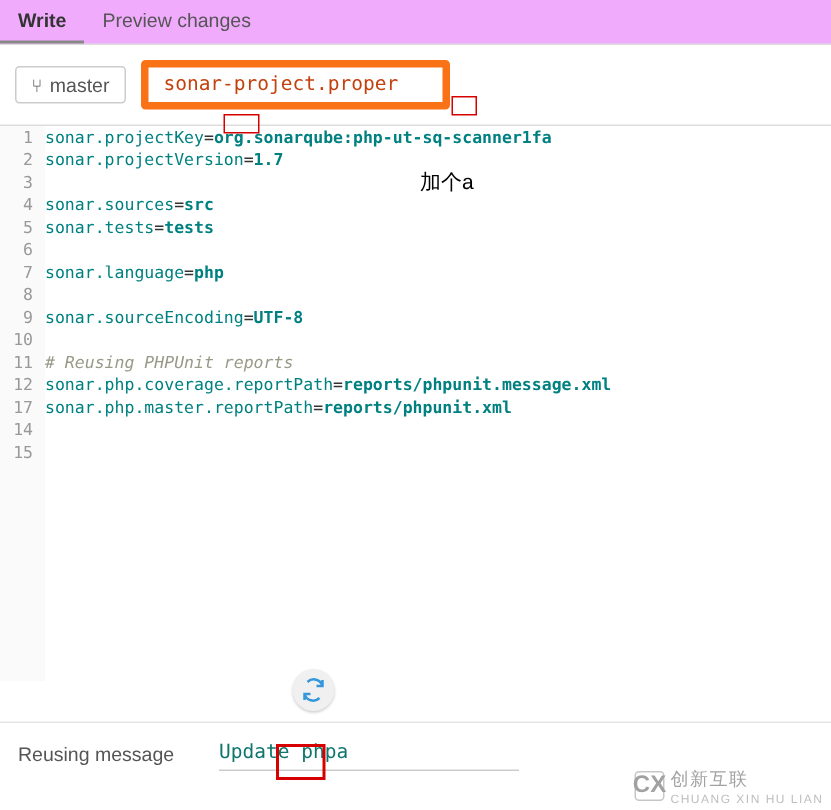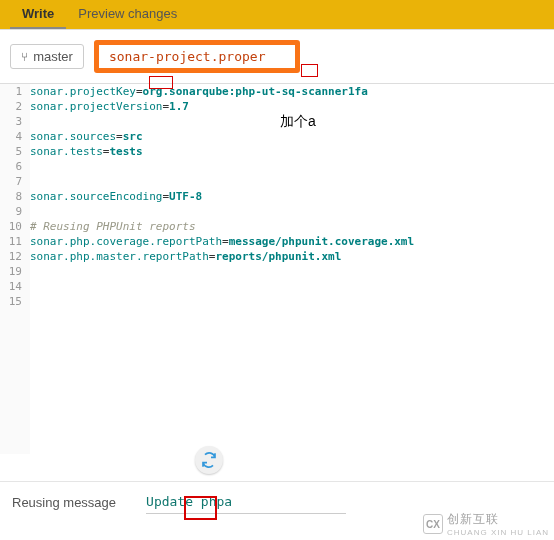--- a/index.html
+++ b/index.html
@@ -9,22 +9,21 @@
       width: 554px;
       height: 540px;
       background: #fff;
       color: #333;
       position: relative;
       overflow: hidden;
     }
     .tabs {
       display: flex;
       border-bottom: 1px solid #ddd;
-      padding-left: 10px;
-      background: #eab308;
+      background: #f0abfc;
     }
     .tab {
       padding: 6px 12px;
       font-size: 13px;
       color: #555;
       cursor: pointer;
     }
     .tab.active {
       font-weight: 600;
       color: #333;
@@ -170,21 +169,21 @@
     }
     .logo-badge {
       width: 20px;
       height: 20px;
       border: 1px solid #999;
       border-radius: 3px;
       display: flex;
       align-items: center;
       justify-content: center;
       font-weight: bold;
-      font-size: 10px;
+      font-size: 16px;
     }
     .logo-text .cn { font-size: 12px; letter-spacing: 1px; }
     .logo-text .sub { font-size: 8px; letter-spacing: 1px; color: #888; }
   </style>
 </head>
 <body>
 
 <div class="tabs">
   <div class="tab active">Write</div>
   <div class="tab">Preview changes</div>
@@ -205,36 +204,37 @@
       <div class="ln">3</div>
       <div class="ln">4</div>
       <div class="ln">5</div>
       <div class="ln">6</div>
       <div class="ln">7</div>
       <div class="ln">8</div>
       <div class="ln">9</div>
       <div class="ln">10</div>
       <div class="ln">11</div>
       <div class="ln">12</div>
-      <div class="ln">19</div>
+      <div class="ln">17</div>
       <div class="ln">14</div>
       <div class="ln">15</div>
     </div>
   <div class="code" id="code">
       <div class="line"><span class="k">sonar.projectKey</span><span class="eq">=</span><span class="v">org.sonarqube:php-ut-sq-scanner1fa</span></div>
       <div class="line"><span class="k">sonar.projectVersion</span><span class="eq">=</span><span class="v">1.7</span></div>
       <div class="line"></div>
       <div class="line"><span class="k">sonar.sources</span><span class="eq">=</span><span class="v">src</span></div>
       <div class="line"><span class="k">sonar.tests</span><span class="eq">=</span><span class="v">tests</span></div>
       <div class="line"></div>
+      <div class="line"><span class="k">sonar.language</span><span class="eq">=</span><span class="v">php</span></div>
       <div class="line"></div>
       <div class="line"><span class="k">sonar.sourceEncoding</span><span class="eq">=</span><span class="v">UTF-8</span></div>
       <div class="line"></div>
       <div class="line"><span class="c"># Reusing PHPUnit reports</span></div>
-      <div class="line"><span class="k">sonar.php.coverage.reportPath</span><span class="eq">=</span><span class="v">message/phpunit.coverage.xml</span></div>
+      <div class="line"><span class="k">sonar.php.coverage.reportPath</span><span class="eq">=</span><span class="v">reports/phpunit.message.xml</span></div>
       <div class="line"><span class="k">sonar.php.master.reportPath</span><span class="eq">=</span><span class="v">reports/phpunit.xml</span></div>
       <div class="line"></div>
     </div>
 </div>
 
 <div class="red-box1"></div>
 <div class="red-box2"></div>
 <div class="annotation">加个a</div>
 
 <div class="refresh-icon-container">

